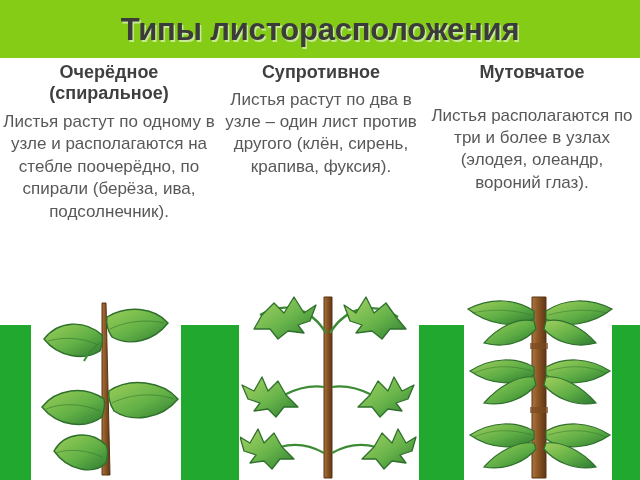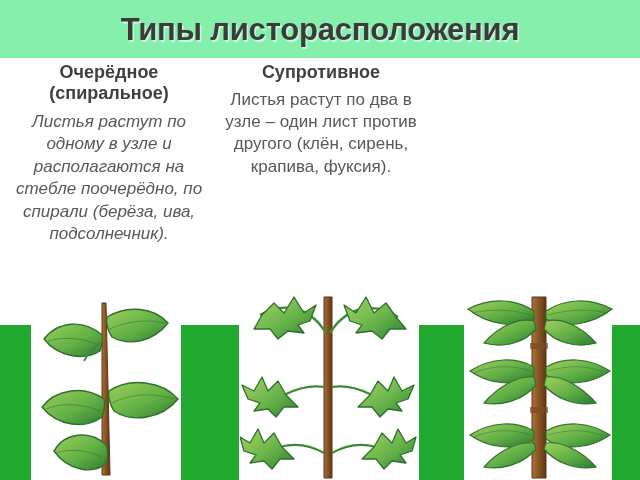--- a/index.html
+++ b/index.html
@@ -23,21 +23,21 @@
     height: 480px;
     background: #ffffff;
   }
 
   
   #title-banner {
     position: absolute;
     left: 0; top: 0;
     width: 640px;
     height: 58px;
-    background: #86efac;
+    background: #84cc16;
     display: flex;
     align-items: center;
     justify-content: center;
   }
   #title-text {
     font-size: 31px;
     font-weight: bold;
     color: #3b3b3b;
     letter-spacing: -0.2px;
     text-shadow: 1.5px 1.5px 0 rgba(255,255,255,0.55);
@@ -63,21 +63,21 @@
     text-shadow: 1px 1px 0 rgba(255,255,255,0.6);
   }
   #col-2 .col-head,
   #col-3 .col-head { }
 
   .col-body {
     font-size: 17px;
     color: #585858;
     line-height: 1.32;
   }
-  #col-1 .col-body { margin-top: 8px; font-style: italic; }
+  #col-1 .col-body { margin-top: 8px; }
   #col-2 .col-body { margin-top: 6px; }
   #col-3 .col-body { margin-top: 22px; }
 
   
   .green-bar {
     position: absolute;
     background: #21a82f;
   }
   #bar-1 { left: 0px;   top: 325px; width: 31px;  height: 155px; }
   #bar-2 { left: 181px; top: 325px; width: 58px;  height: 155px; }
@@ -109,20 +109,24 @@
       <div>(спиральное)</div>
     </div>
     <div class="col-body">Листья растут по одному в узле и располагаются на стебле поочерёдно, по спирали (берёза, ива, подсолнечник).</div>
   </div>
 
   <div class="column" id="col-2">
     <div class="col-head">Супротивное</div>
     <div class="col-body">Листья растут по два в узле – один лист против другого (клён, сирень, крапива, фуксия).</div>
   </div>
 
+  <div class="column" id="col-3">
+    <div class="col-head">Мутовчатое</div>
+    <div class="col-body">Листья располагаются по три и более в узлах (элодея, олеандр, вороний глаз).</div>
+  </div>
 
   <div class="green-bar" id="bar-1"></div>
   <div class="green-bar" id="bar-2"></div>
   <div class="green-bar" id="bar-3"></div>
   <div class="green-bar" id="bar-4"></div>
 
   <div class="plant" id="plant-1">
     <svg viewBox="0 0 150 185" xmlns="http://www.w3.org/2000/svg">
       <defs>
         <linearGradient id="lg1" x1="0" y1="0" x2="1" y2="1">

